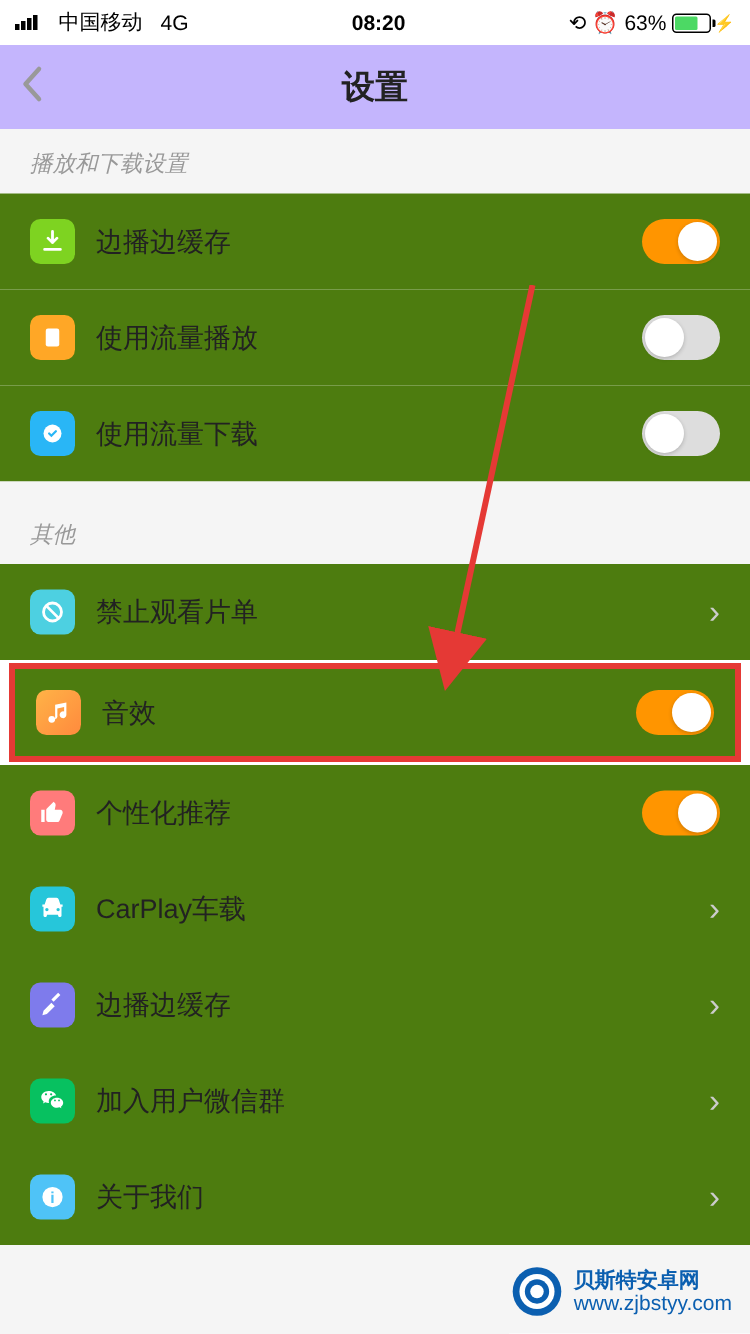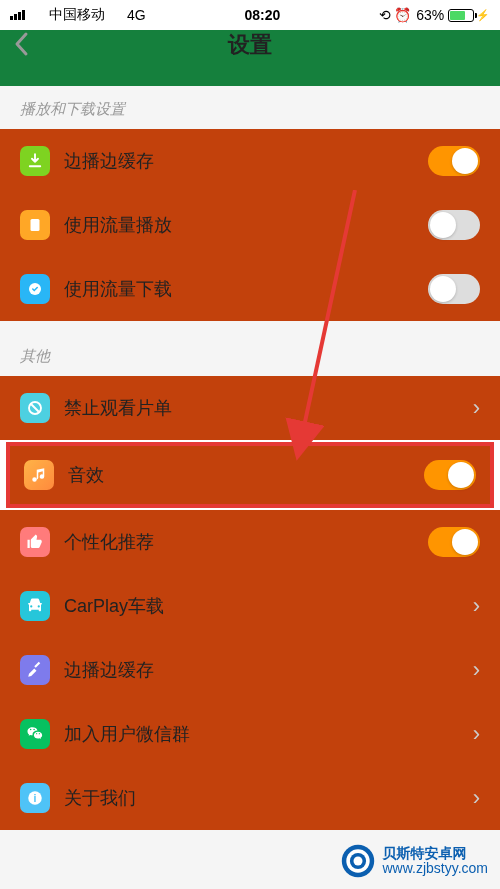--- a/index.html
+++ b/index.html
@@ -14,21 +14,21 @@
     .status-bar {
       height: 30px;
       background: #fff;
       display: flex;
       align-items: center;
       justify-content: space-between;
       padding: 0 10px;
       font-size: 14px;
       font-weight: 500;
     }
-    .status-left { display: flex; align-items: center; gap: 22px; }
+    .status-left { display: flex; align-items: center; gap: 12px; }
     .signal-bars { display: inline-flex; align-items: flex-end; gap: 1px; margin-right: 2px; }
     .signal-bars span { width: 3px; background: #000; display: inline-block; }
     .signal-bars span:nth-child(1){height:4px}
     .signal-bars span:nth-child(2){height:6px}
     .signal-bars span:nth-child(3){height:8px}
     .signal-bars span:nth-child(4){height:10px}
     .status-right { display: flex; align-items: center; gap: 4px; }
     .battery {
       width: 26px; height: 13px; border: 1.5px solid #000; border-radius: 3px;
       position: relative; display: inline-block;
@@ -36,23 +36,23 @@
     .battery::after {
       content: ''; position: absolute; right: -4px; top: 3px;
       width: 2px; height: 5px; background: #000; border-radius: 0 1px 1px 0;
     }
     .battery-fill {
       position: absolute; left: 1px; top: 1px; bottom: 1px;
       width: 63%; background: #4cd964; border-radius: 1px;
     }
     .nav-bar {
       height: 56px;
-      background: #15803d;
+      background: #c4b5fd;
       display: flex;
-      align-items: flex-start;
+      align-items: center;
       position: relative;
     }
     .back-btn {
       position: absolute;
       left: 12px;
       font-size: 28px;
       color: #888;
       cursor: pointer;
       line-height: 1;
     }
@@ -67,21 +67,21 @@
       font-size: 15px;
       color: #999;
       background: #f5f5f5;
       font-style: italic;
     }
     .list { background: #fff; }
     .row {
       display: flex;
       align-items: center;
       padding: 16px 20px;
-      background: #c2410c;
+      background: #4d7c0f;
       min-height: 64px;
     }
     .row.highlighted {
       border: 4px solid #e53935;
       margin: 2px 6px;
       padding: 14px 14px;
     }
     .row-icon {
       width: 30px; height: 30px;
       border-radius: 7px;

